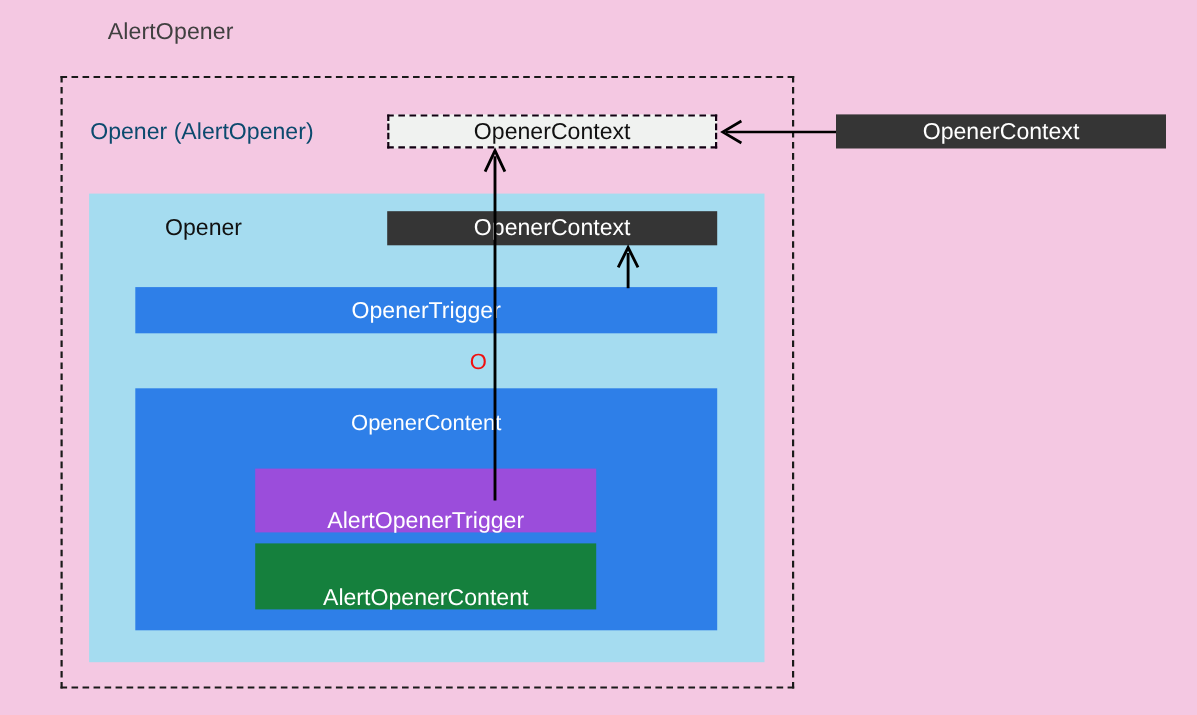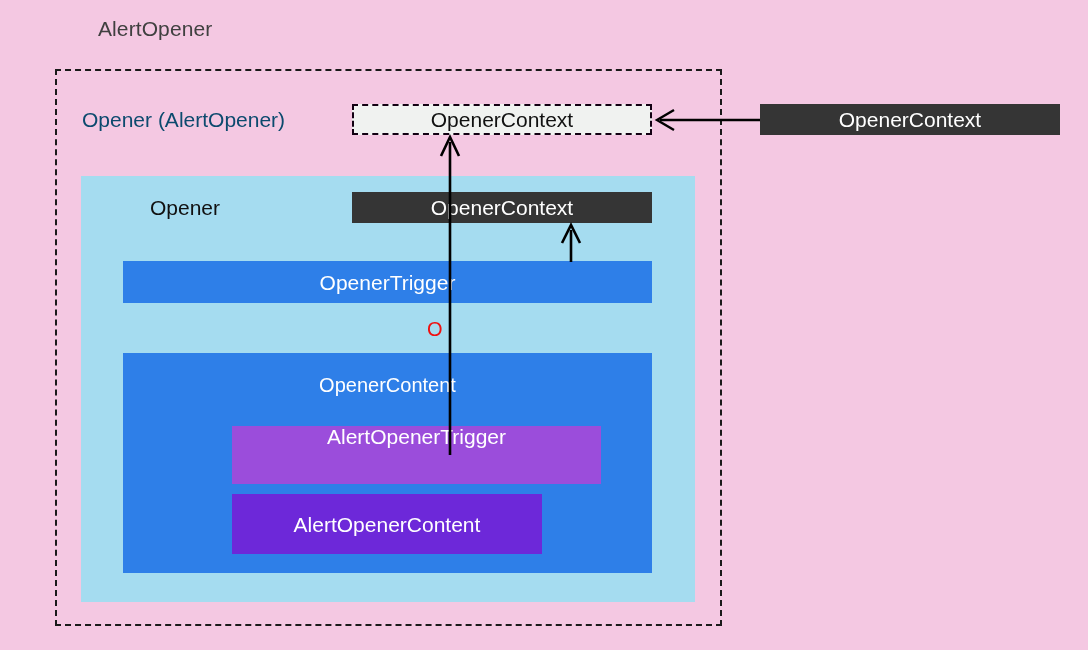--- a/index.html
+++ b/index.html
@@ -148,32 +148,32 @@
     width: 529px;
     text-align: center;
     font-size: 20px;
     color: #ffffff;
     line-height: 1;
   }
 
   
   #alert-trigger-box {
     left: 232px; top: 426px;
-    width: 369px; height: 58px;
+    width: 310px; height: 58px;
     background: #9b4ddb;
     display: flex;
-    align-items: flex-start;
+    align-items: flex-end;
     justify-content: center;
   }
   #alert-content-box {
     left: 232px; top: 494px;
     width: 310px; height: 60px;
-    background: #6d28d9;
-    display: flex;
-    align-items: center;
+    background: #15803d;
+    display: flex;
+    align-items: flex-end;
     justify-content: center;
   }
   .purple-lbl {
     font-size: 21px;
     color: #ffffff;
     white-space: nowrap;
     line-height: 1;
   }
 
   

